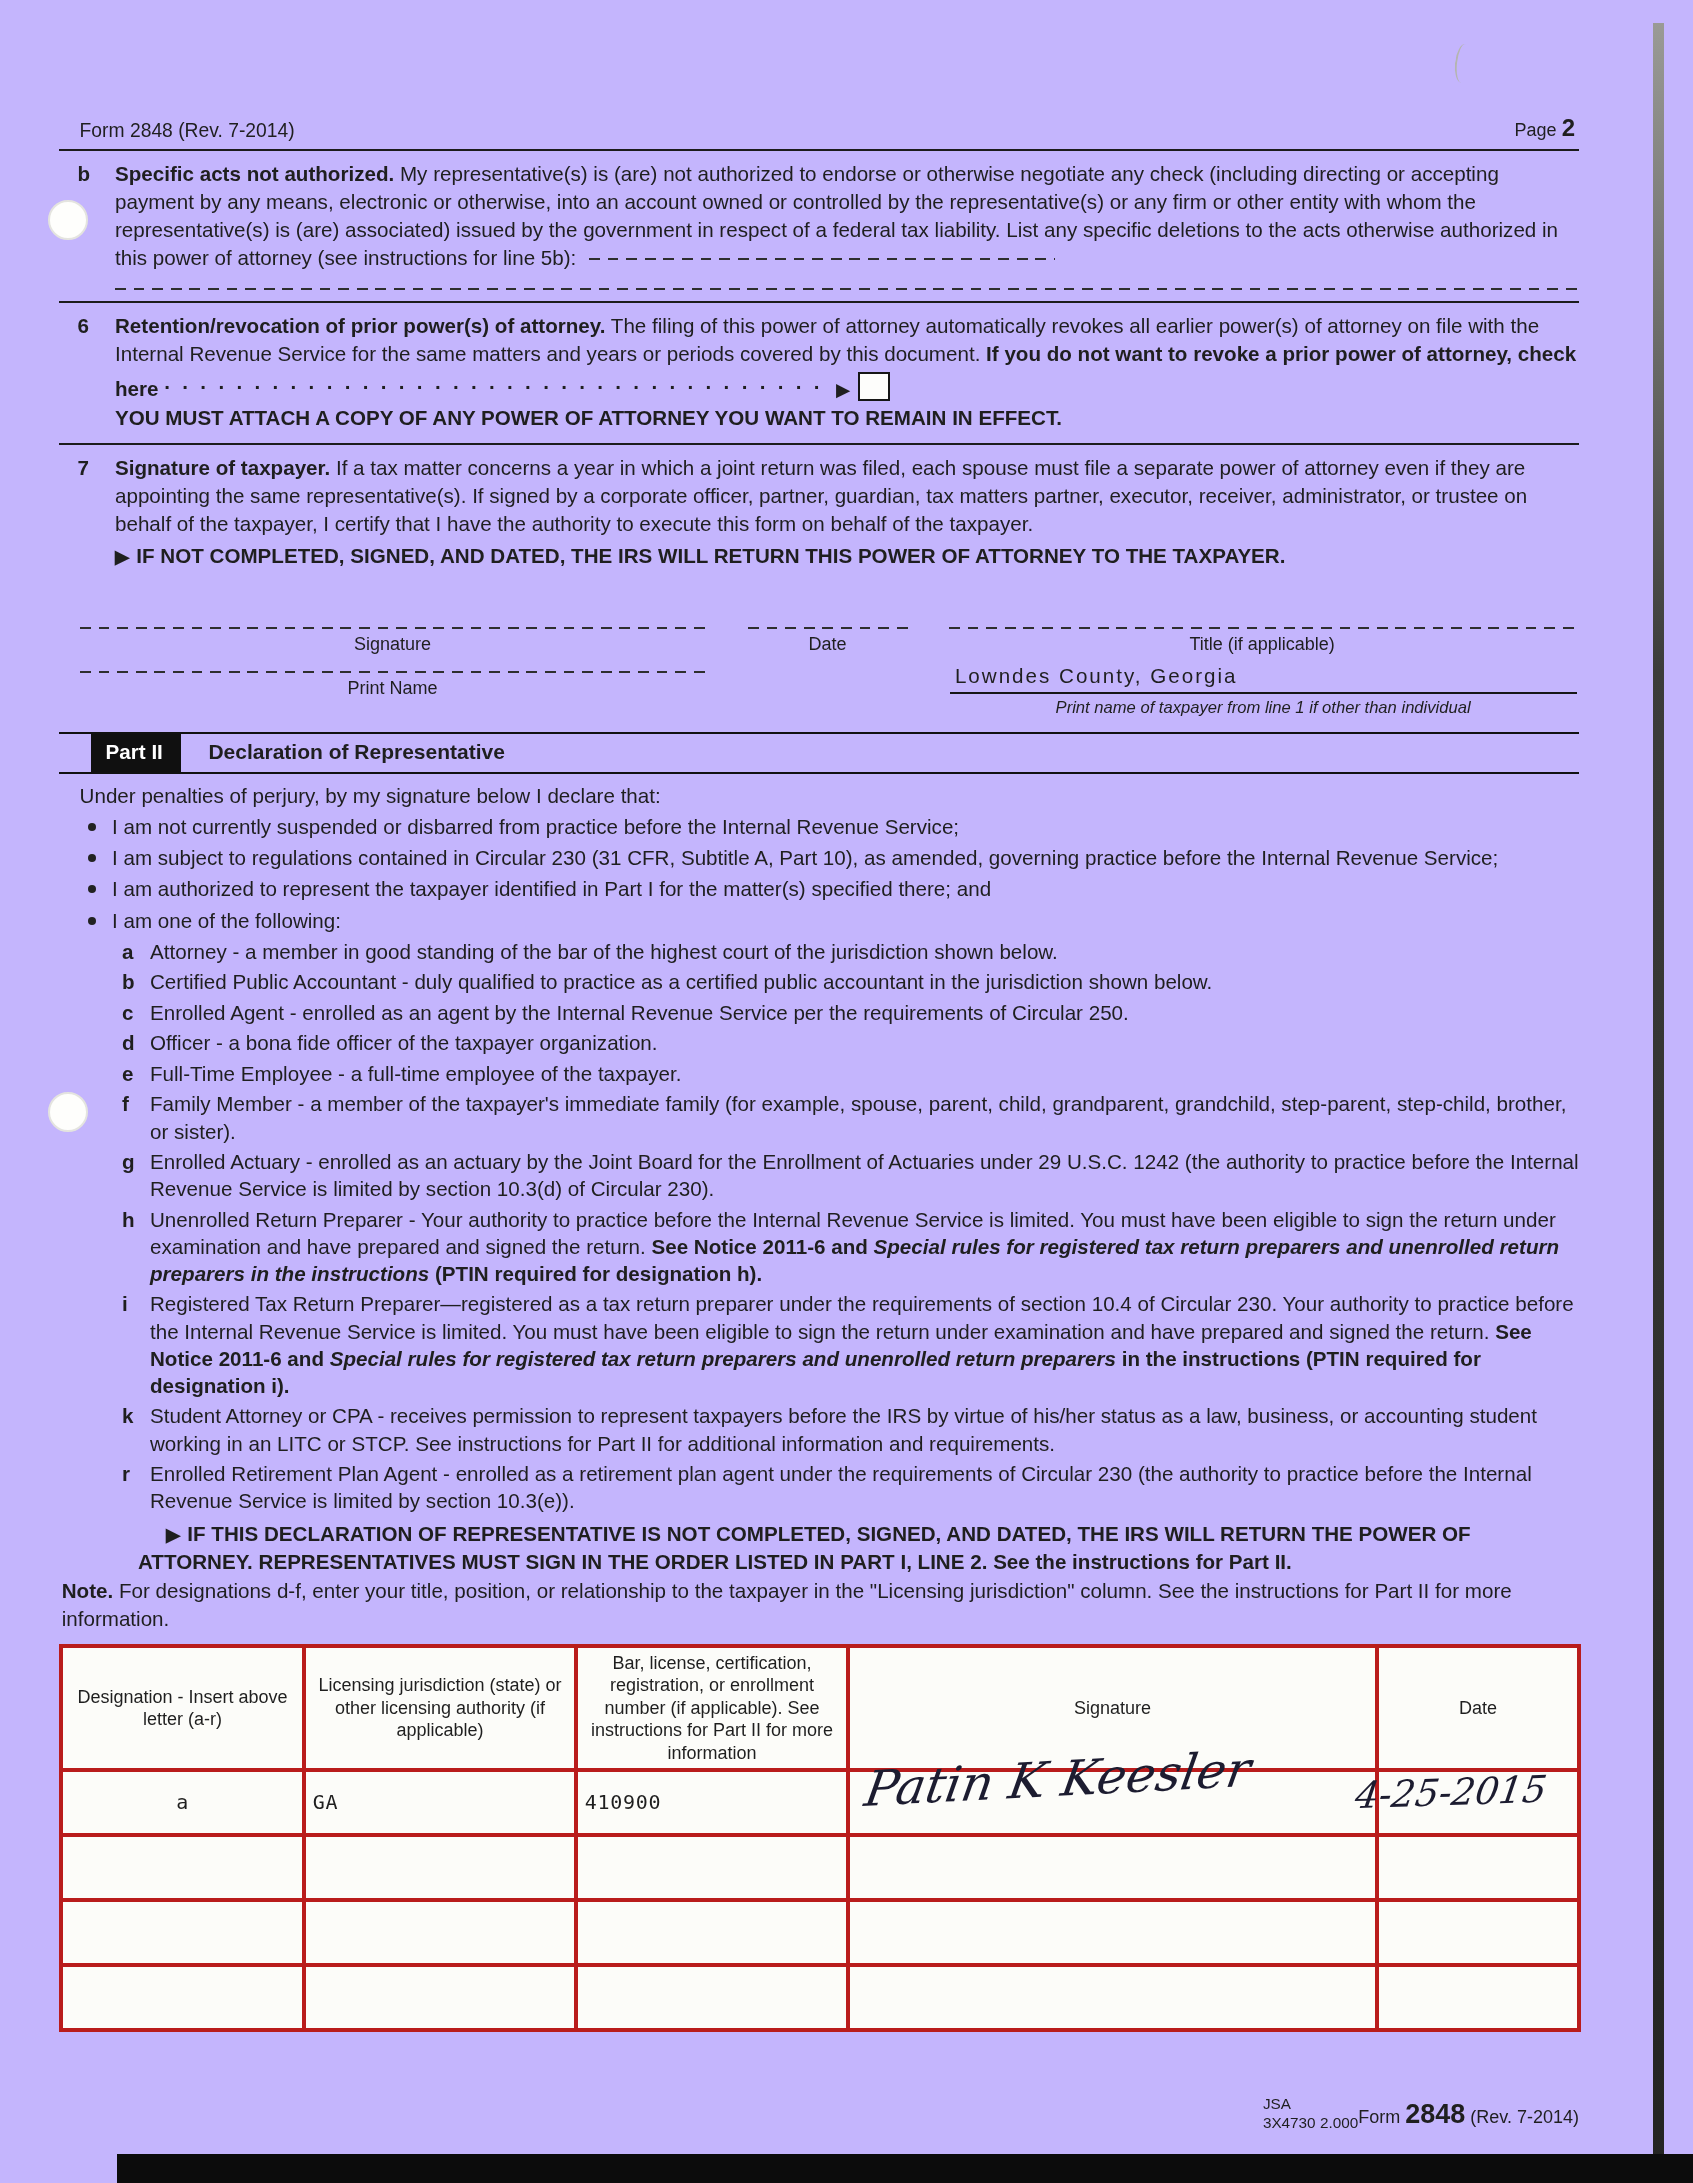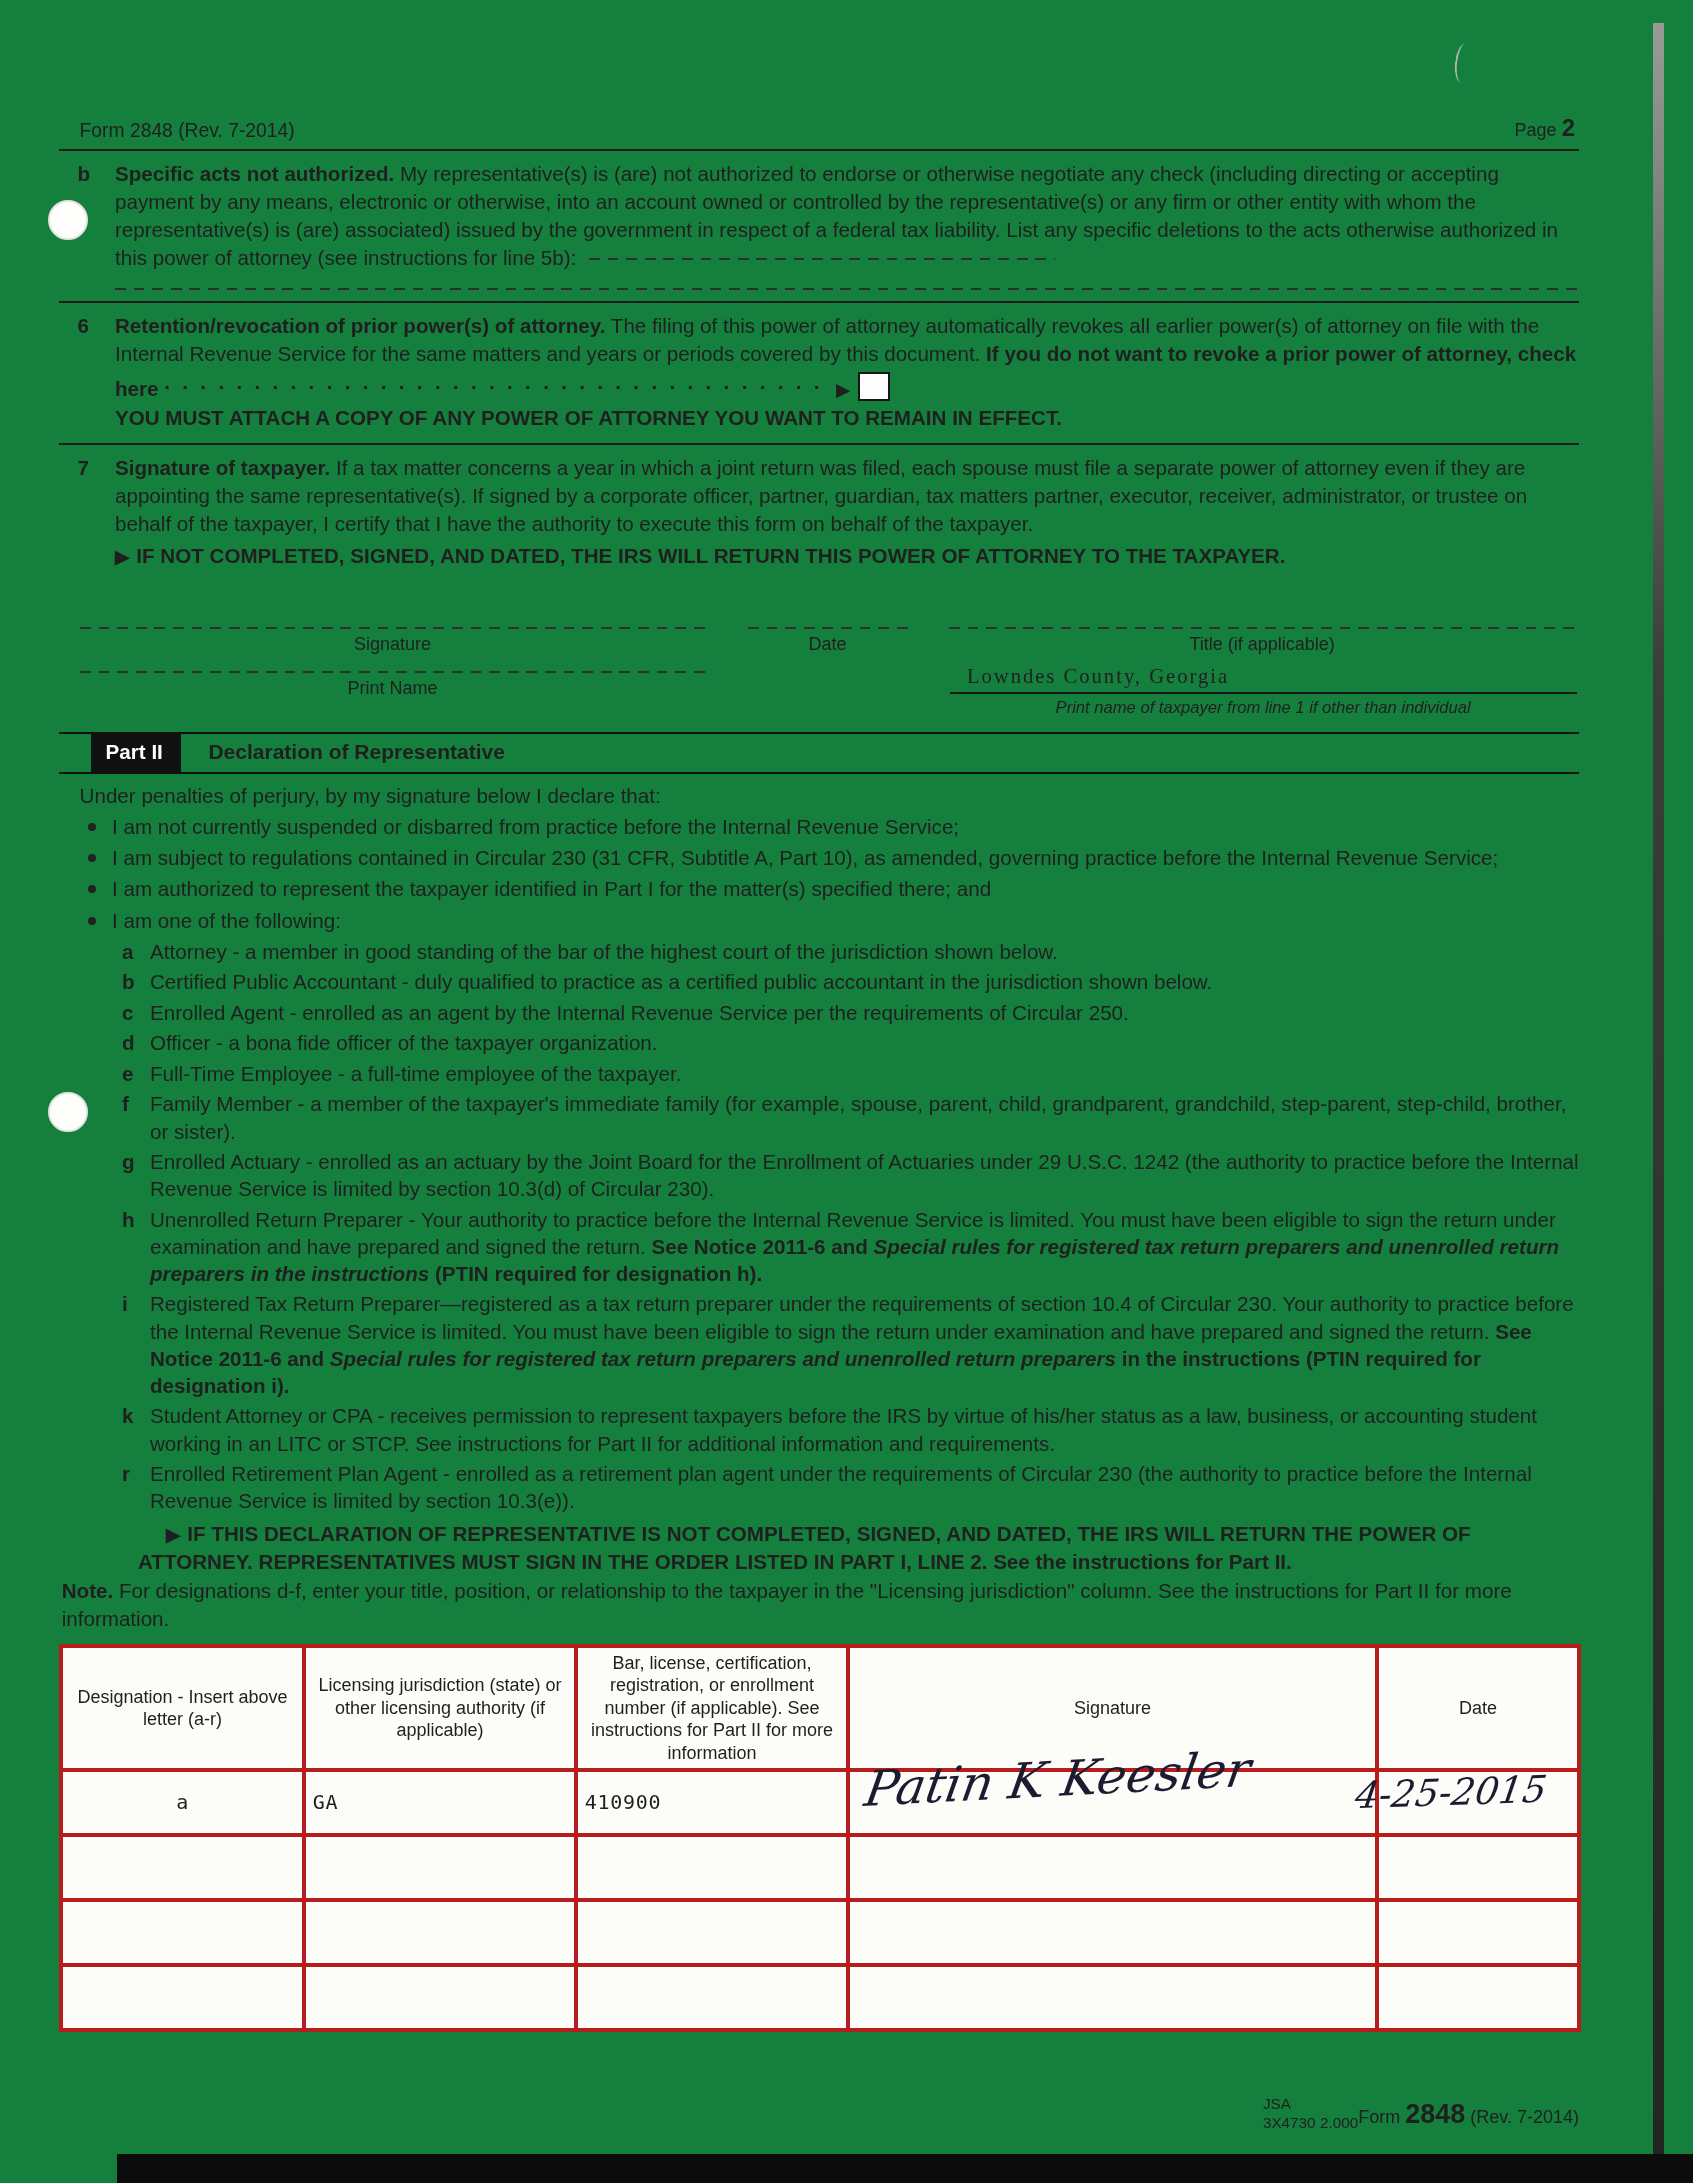--- a/index.html
+++ b/index.html
@@ -1,18 +1,18 @@
 <!DOCTYPE html>
 <html style="font-size:10.7px"><head>
 <meta charset="utf-8">
 <style>
   html,body{margin:0;padding:0;background:#ffffff;}
   .page{
     position:relative;width:1693px;height:2183px;overflow:hidden;
-    background:#15803d;
+    background:#c4b5fd;
     font-family:"Liberation Sans", sans-serif;
     color:#1f1f1f;
     font-size:20.6px;line-height:1.36;
   }
   .content{position:absolute;left:59px;top:112px;width:1520px;}
 
   
   .form-header{display:flex;justify-content:space-between;align-items:flex-end;
     border-bottom:2px solid #1c1c1c;padding:0 0 4px 20.6px;}
   .form-ref{font-size:19.3px;}
@@ -42,22 +42,22 @@
   .sig-block{margin-top:57px;}
   .sig-row{display:flex;align-items:flex-start;}
   .sig-col{box-sizing:border-box;}
   .c1{margin-left:20.6px;width:626px;}
   .c2{margin-left:42px;width:160px;}
   .c3{margin-left:41px;width:627px;}
   .c3b{margin-left:244px;width:627px;}
   .sig-label{text-align:center;font-size:18px;margin-top:2.7px;}
   .sig-label.small{font-size:16.6px;font-style:italic;}
   .row2{margin-top:14.6px;}
-  .typed{font-family:Liberation Serif, serif;font-size:20.6px;letter-spacing:2px;
-    padding-left:5.3px;margin-top:-9.3px;margin-left:12px;}
+  .typed{font-family:Liberation Sans, sans-serif;font-size:20.6px;letter-spacing:2px;
+    padding-left:5.3px;margin-top:-9.3px;}
   .solid-line{border-bottom:2px solid #161616;height:0;margin-top:2.7px;}
 
   
   .part2-bar{display:flex;align-items:stretch;border-top:2px solid #111;border-bottom:2px solid #111;
     margin-top:12px;}
   .part2-label{background:#101010;color:#fff;font-weight:bold;font-size:20.6px;
     padding:4.7px 18.6px 4.7px 14.6px;margin-left:32px;}
   .part2-title{font-weight:bold;font-size:21px;padding:4.7px 0 4.7px 27px;}
 
   .intro{margin-top:8px;padding-left:20.6px;}

